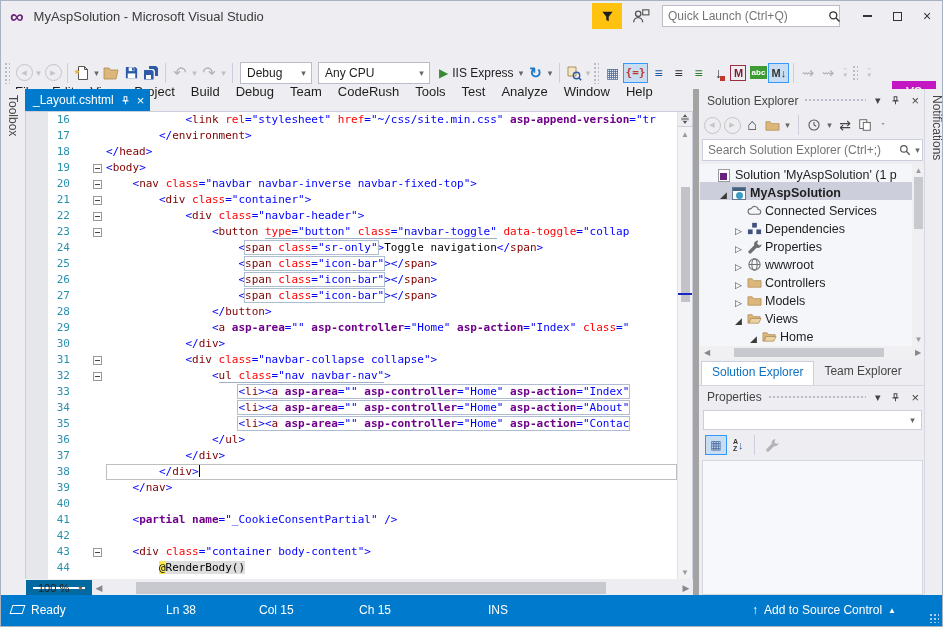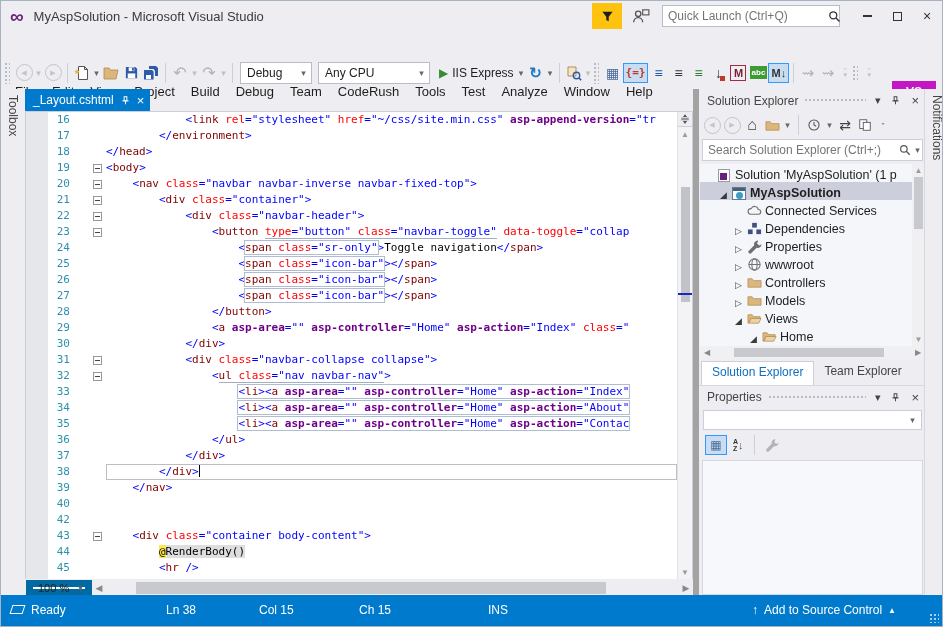--- a/index.html
+++ b/index.html
@@ -534,20 +534,25 @@
               <span class="ln">39</span>
               <span class="fold"></span>
               <span class="codetext"><span class="sx">    </span><span class="sd">&lt;/</span><span class="st">nav</span><span class="sd">&gt;</span></span>
             </div>
             <div class="crow">
               <span class="ln">40</span>
               <span class="fold"></span>
               <span class="codetext"></span>
             </div>
             <div class="crow">
+              <span class="ln">41</span>
+              <span class="fold"></span>
+              <span class="codetext"><span class="sx">    </span><span class="sd">&lt;</span><span class="sh">partial</span><span class="sx"> </span><span class="sh">name</span><span class="sd">=</span><span class="sv">"_CookieConsentPartial"</span><span class="sx"> </span><span class="sd">/&gt;</span></span>
+            </div>
+            <div class="crow">
               <span class="ln">42</span>
               <span class="fold"></span>
               <span class="codetext"></span>
             </div>
             <div class="crow">
               <span class="ln">43</span>
               <span class="fold">
                 <span class="foldbox"></span>
               </span>
               <span class="codetext"><span class="sx">    </span><span class="sd">&lt;</span><span class="st">div</span><span class="sx"> </span><span class="sa">class</span><span class="sd">=</span><span class="sv">"container body-content"</span><span class="sd">&gt;</span></span>

